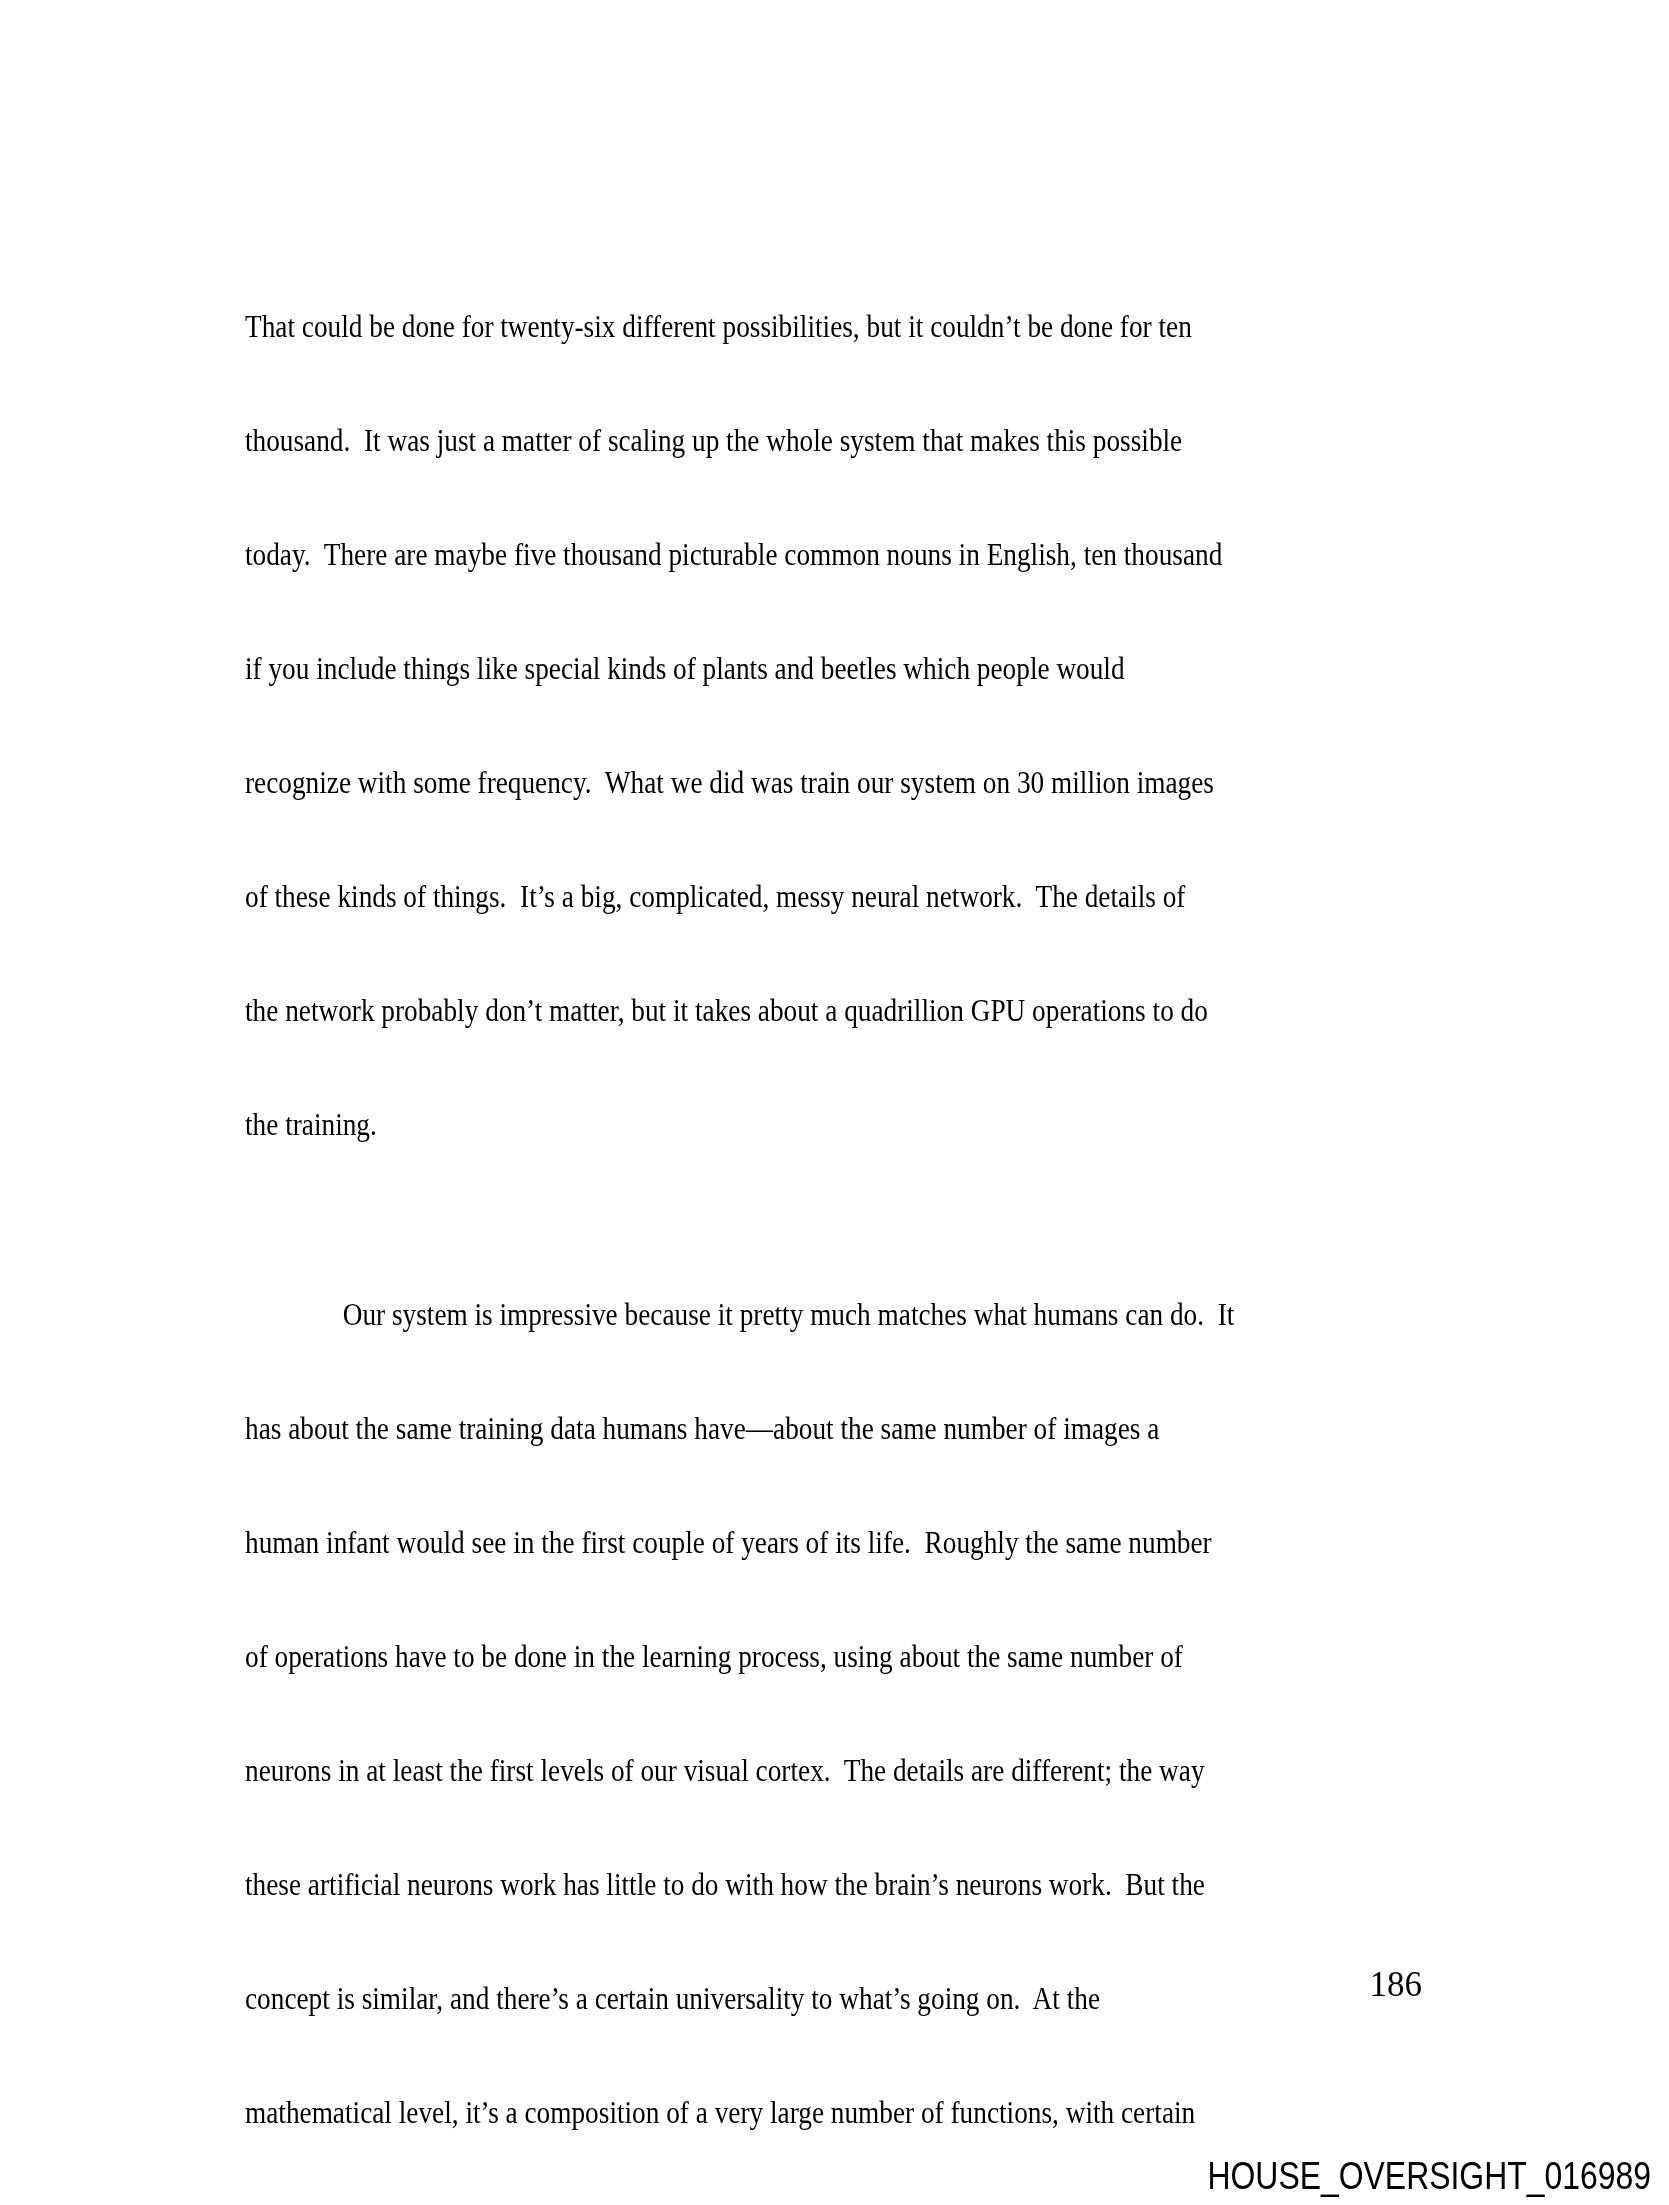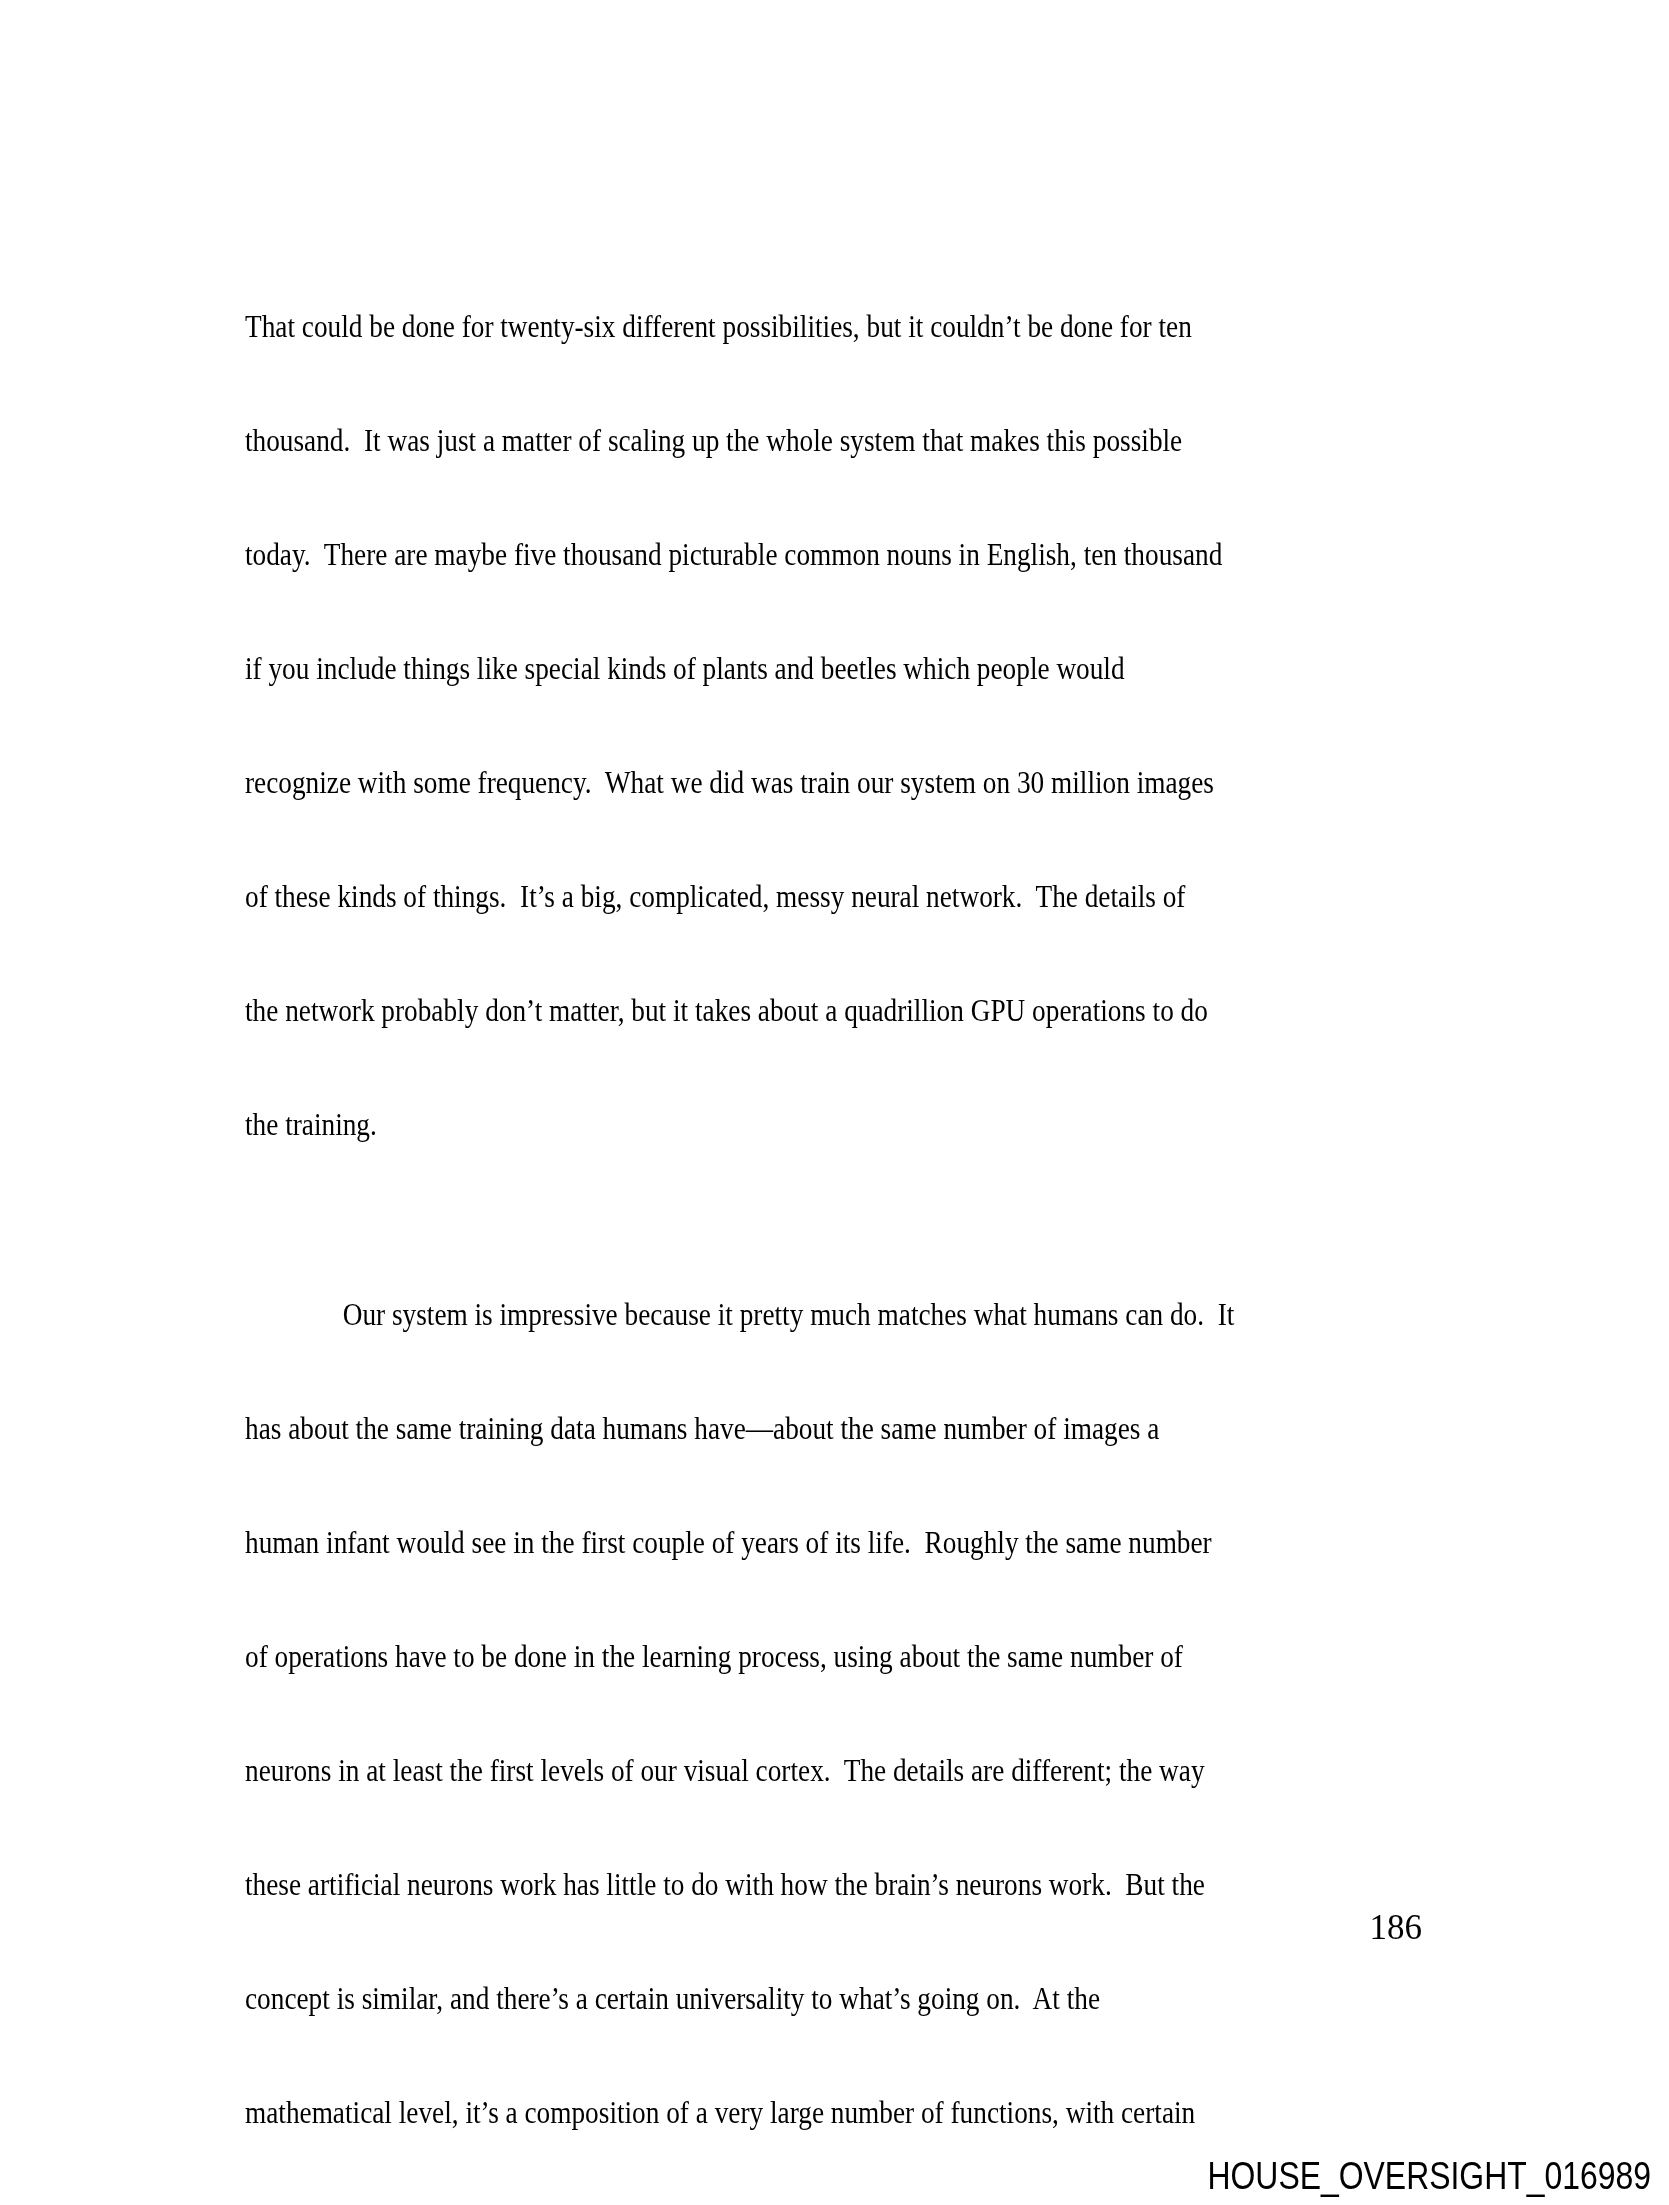--- a/index.html
+++ b/index.html
@@ -28,21 +28,21 @@
     white-space: pre;
   }
   .line {
     height: 38px;
   }
   .indent {
     padding-left: 111px;
   }
   .page-number {
     position: absolute;
-    top: 1910px;
+    top: 1967px;
     right: 247px;
     font-family: "Liberation Serif", serif;
     font-size: 35px;
     line-height: 1;
     color: #000000;
   }
   .bates-stamp {
     position: absolute;
     top: 2157px;
     right: 18.3px;

